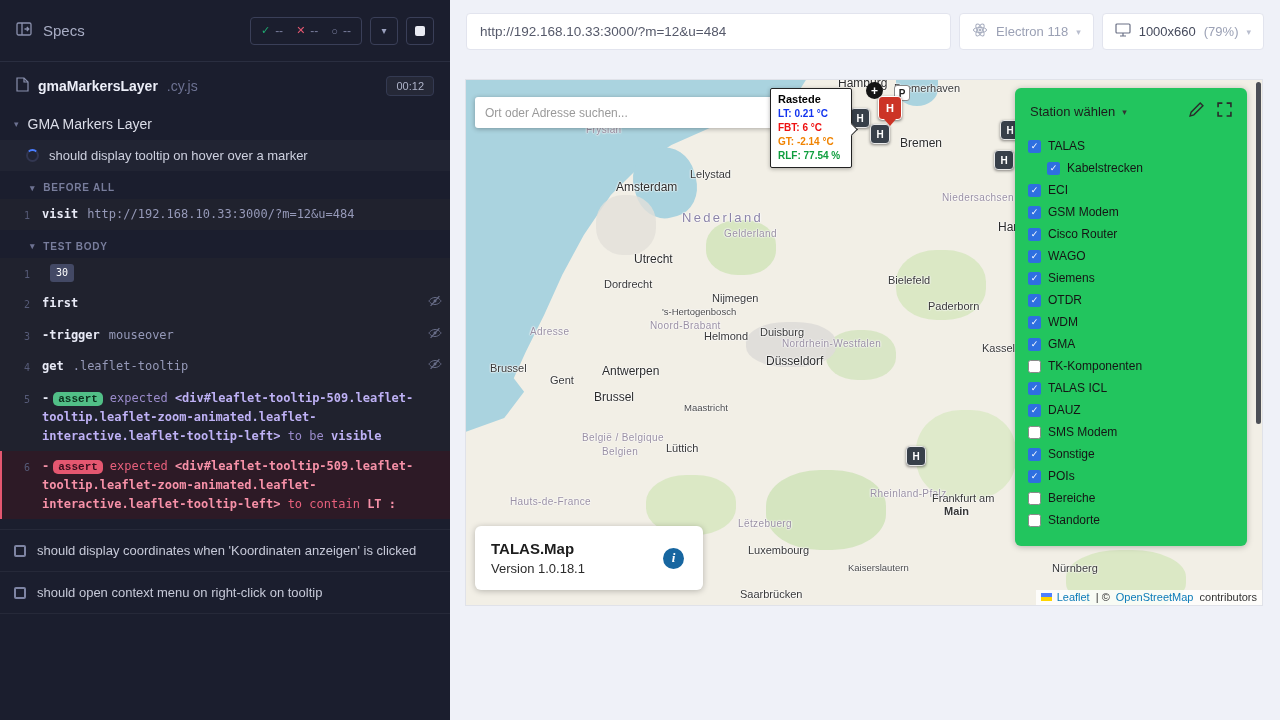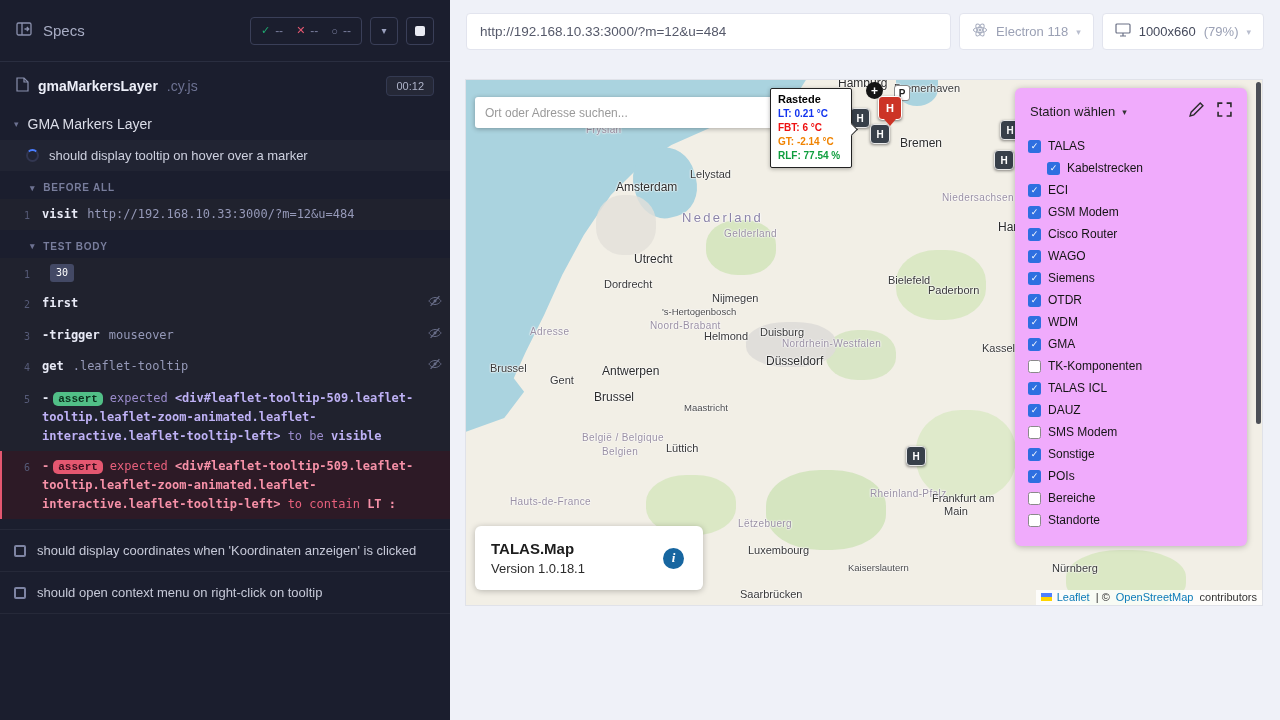--- a/index.html
+++ b/index.html
@@ -82,21 +82,21 @@
 
   .search { position:absolute; left:9px; top:17px; width:300px; height:31px; background:#fff; border-radius:3px; box-shadow:0 1px 5px rgba(0,0,0,.3); z-index:5; display:flex; align-items:center; padding:0 10px;}
   .search input { border:none; outline:none; width:100%; font-size:12px; color:#333; background:transparent; font-family:"Liberation Sans",sans-serif;}
   .search input::placeholder { color:#9a9a9a; }
 
   .ltooltip { position:absolute; left:304px; top:8px; min-width:82px; background:#fff; border:1px solid #222; border-radius:2px; padding:4px 7px; z-index:6; box-shadow:0 1px 4px rgba(0,0,0,.3); }
   .ltooltip::after { content:""; position:absolute; right:-5px; top:36px; width:8px; height:8px; background:#fff; border-right:1px solid #222; border-top:1px solid #222; transform:rotate(45deg); }
   .lt-title { font-size:11px; font-weight:bold; color:#000; margin-bottom:2px; }
   .lt-row { font-size:10px; font-weight:bold; line-height:1.4; white-space:nowrap;}
 
-  .station-panel { position:absolute; right:15px; top:8px; width:232px; height:458px; background:#f0abfc; border-radius:6px; box-shadow:0 1px 6px rgba(0,0,0,.25); z-index:5; }
+  .station-panel { position:absolute; right:15px; top:8px; width:232px; height:458px; background:#22c55e; border-radius:6px; box-shadow:0 1px 6px rgba(0,0,0,.25); z-index:5; }
   .sp-header { display:flex; align-items:center; padding:14px 15px 10px; gap:7px; }
   .sp-title { font-size:13px; color:#1c1c1c; cursor:pointer;}
   .sp-chev { font-size:9px; color:#333; }
   .sp-icons { margin-left:auto; display:flex; gap:13px; align-items:center;}
   .sp-list { padding:4px 13px; }
   .sp-item { display:flex; align-items:center; gap:7px; height:22px; cursor:pointer;}
   .sp-item.indent { padding-left:19px; }
   .cb { width:13px; height:13px; border-radius:2.5px; display:flex; align-items:center; justify-content:center; flex-shrink:0; font-size:9px; }
   .cb.checked { background:#2e6fe0; color:#fff; }
   .cb.un { background:#fff; border:1px solid #8a8a8a; }
@@ -314,25 +314,25 @@
           <span class="mlabel big" style="left: 128px; top: 310px;">Brussel</span>
           <span class="mlabel region" style="left: 116px; top: 352px;">België / Belgique</span>
           <span class="mlabel region" style="left: 136px; top: 366px;">Belgien</span>
           <span class="mlabel region" style="left: 44px; top: 416px;">Hauts-de-France</span>
           <span class="mlabel small" style="left: 218px; top: 322px;">Maastricht</span>
           <span class="mlabel city" style="left: 200px; top: 362px;">Lüttich</span>
           <span class="mlabel city" style="left: 294px; top: 246px;">Duisburg</span>
           <span class="mlabel region" style="left: 316px; top: 258px;">Nordrhein-Westfalen</span>
           <span class="mlabel big" style="left: 300px; top: 274px;">Düsseldorf</span>
           <span class="mlabel city" style="left: 422px; top: 194px;">Bielefeld</span>
-          <span class="mlabel city" style="left: 462px; top: 204px;">Paderborn</span>
+          <span class="mlabel city" style="left: 462px; top: 220px;">Paderborn</span>
           <span class="mlabel city" style="left: 516px; top: 262px;">Kassel</span>
           <span class="mlabel region" style="left: 404px; top: 408px;">Rheinland-Pfalz</span>
           <span class="mlabel city" style="left: 466px; top: 412px;">Frankfurt am</span>
-          <span class="mlabel city" style="left: 478px; top: 425px;">Main</span>
+          <span class="mlabel city" style="left: 478px; top: 425px; font-weight: bold;">Main</span>
           <span class="mlabel small" style="left: 382px; top: 482px;">Kaiserslautern</span>
           <span class="mlabel region" style="left: 272px; top: 438px;">Lëtzebuerg</span>
           <span class="mlabel city" style="left: 282px; top: 464px;">Luxembourg</span>
           <span class="mlabel city" style="left: 274px; top: 508px;">Saarbrücken</span>
           <span class="mlabel city" style="left: 586px; top: 482px;">Nürnberg</span>
         </div>
       <div id="map-markers">
           <div class="mk plus" style="left: 400px; top: 2px;">+</div>
           <div class="mk p" style="left: 428px; top: 5px;">P</div>
           <div class="mk h" style="left: 384px; top: 28px;">H</div>

